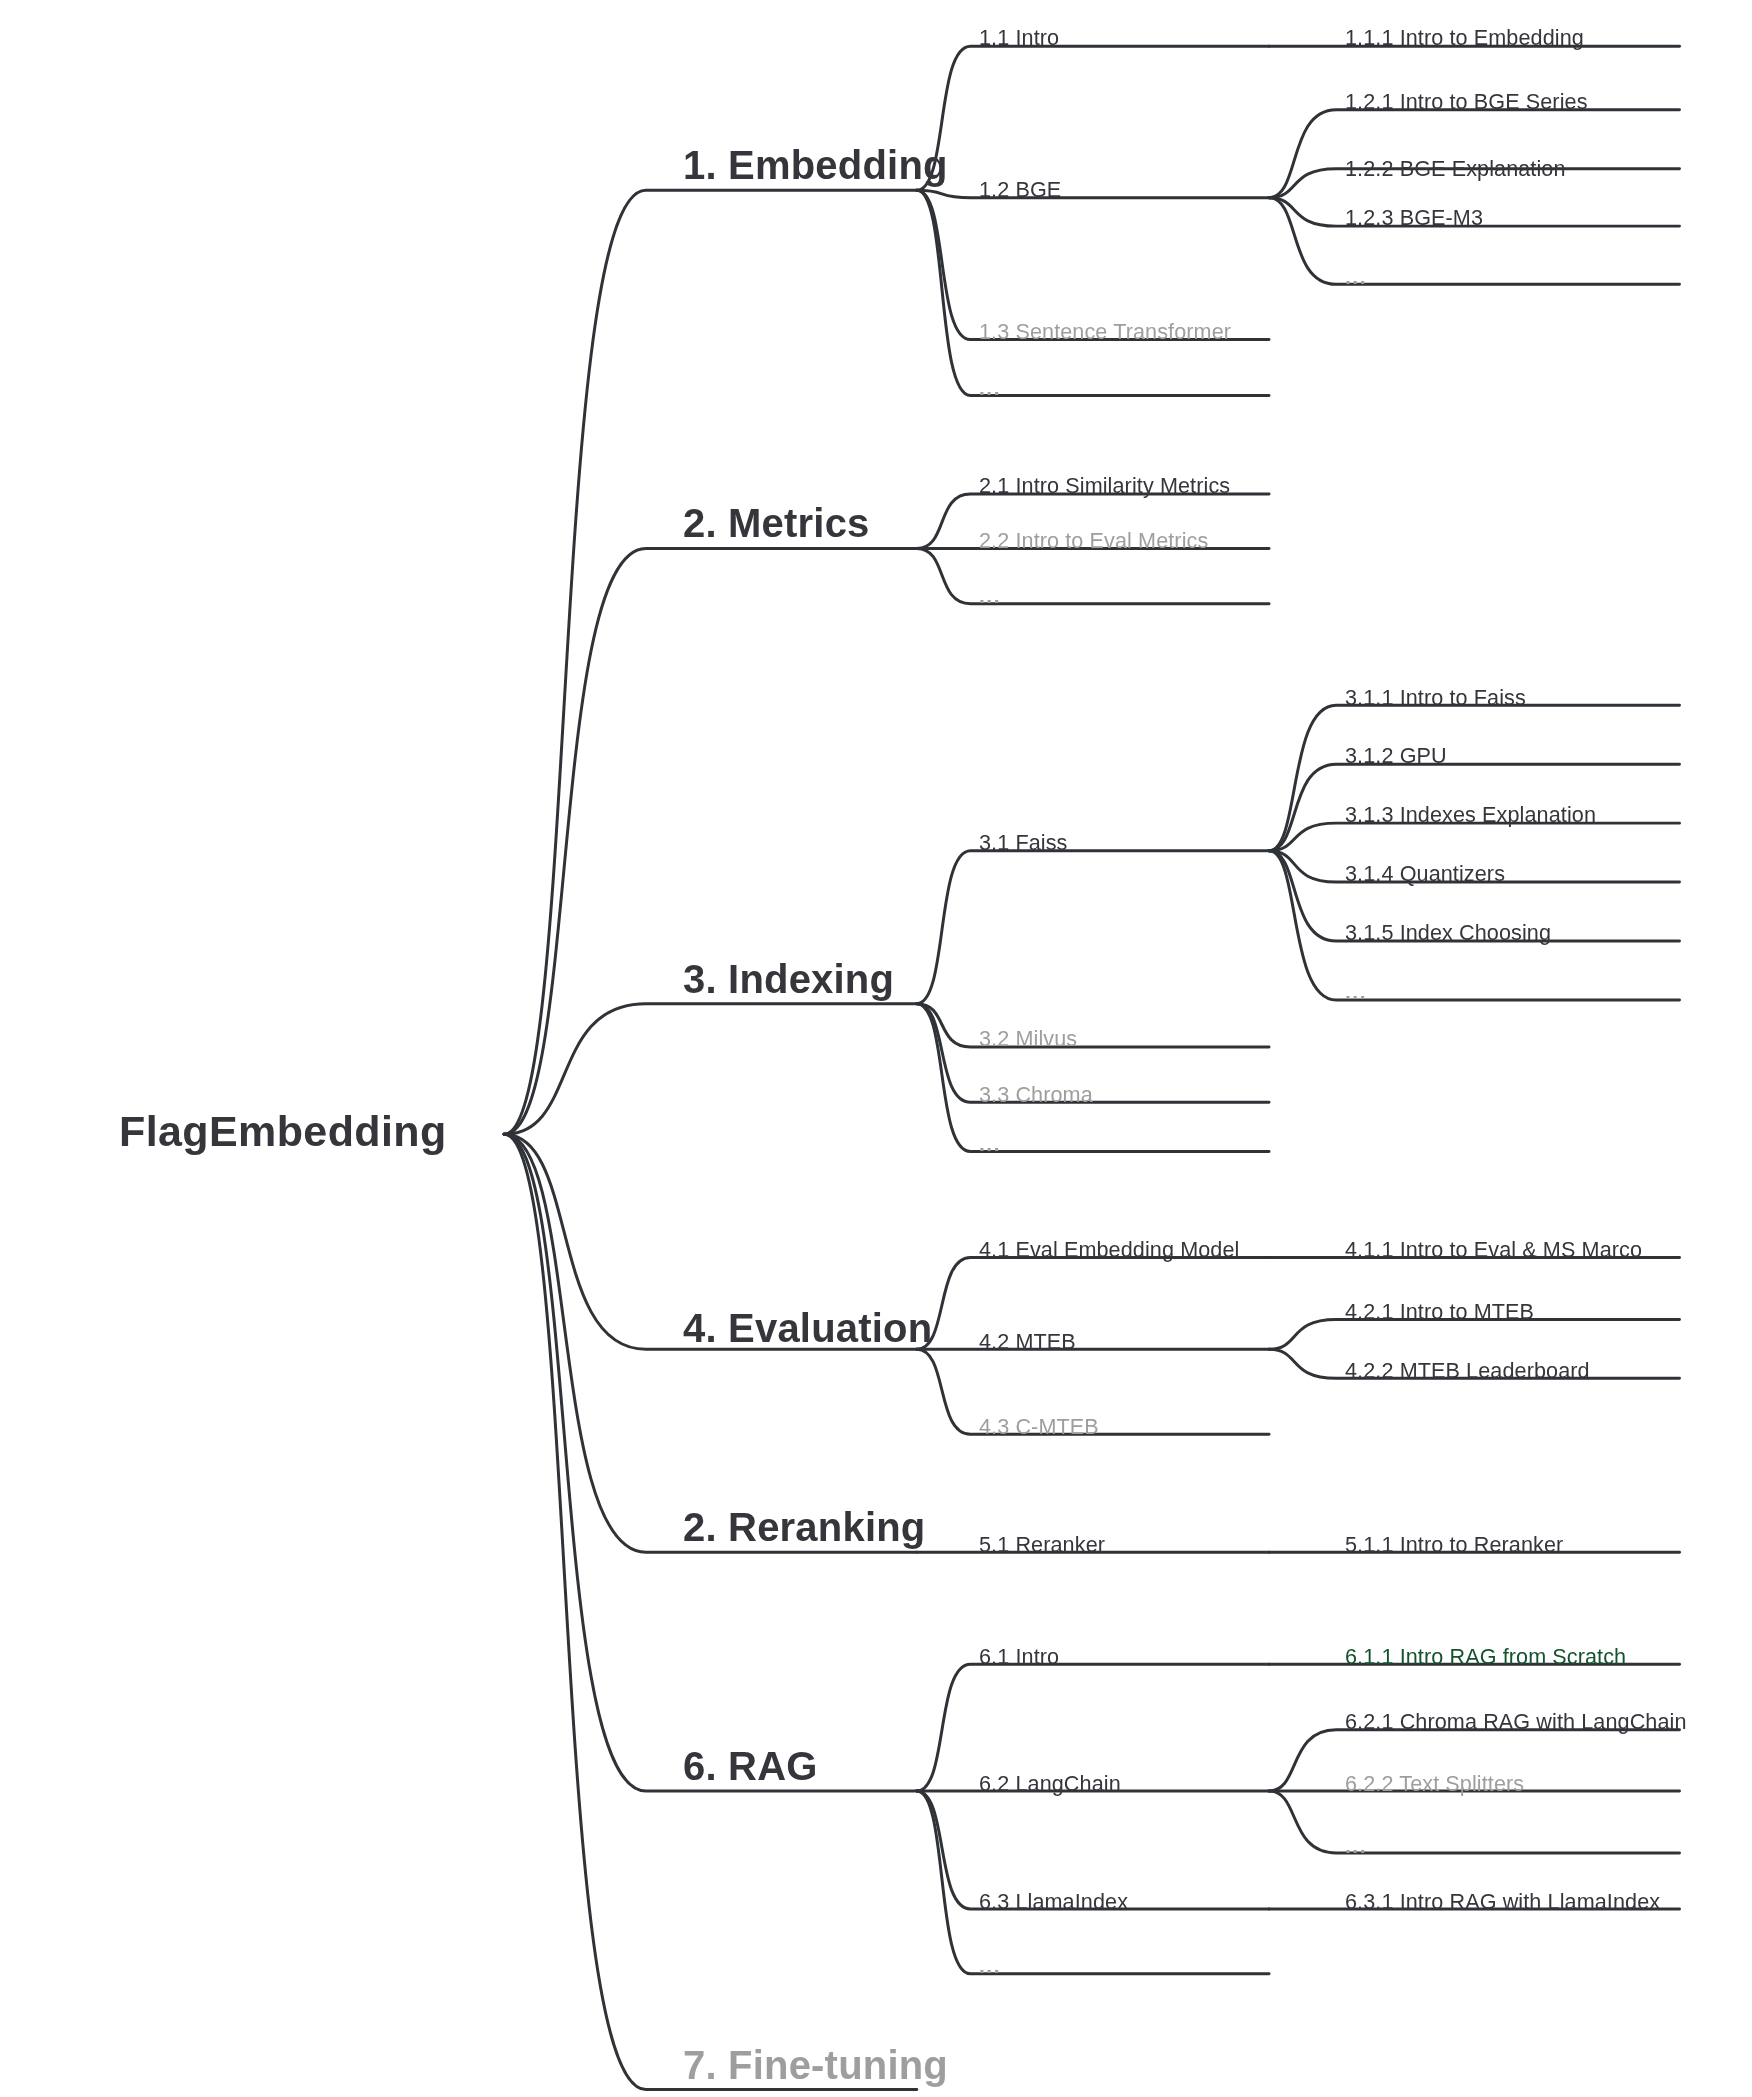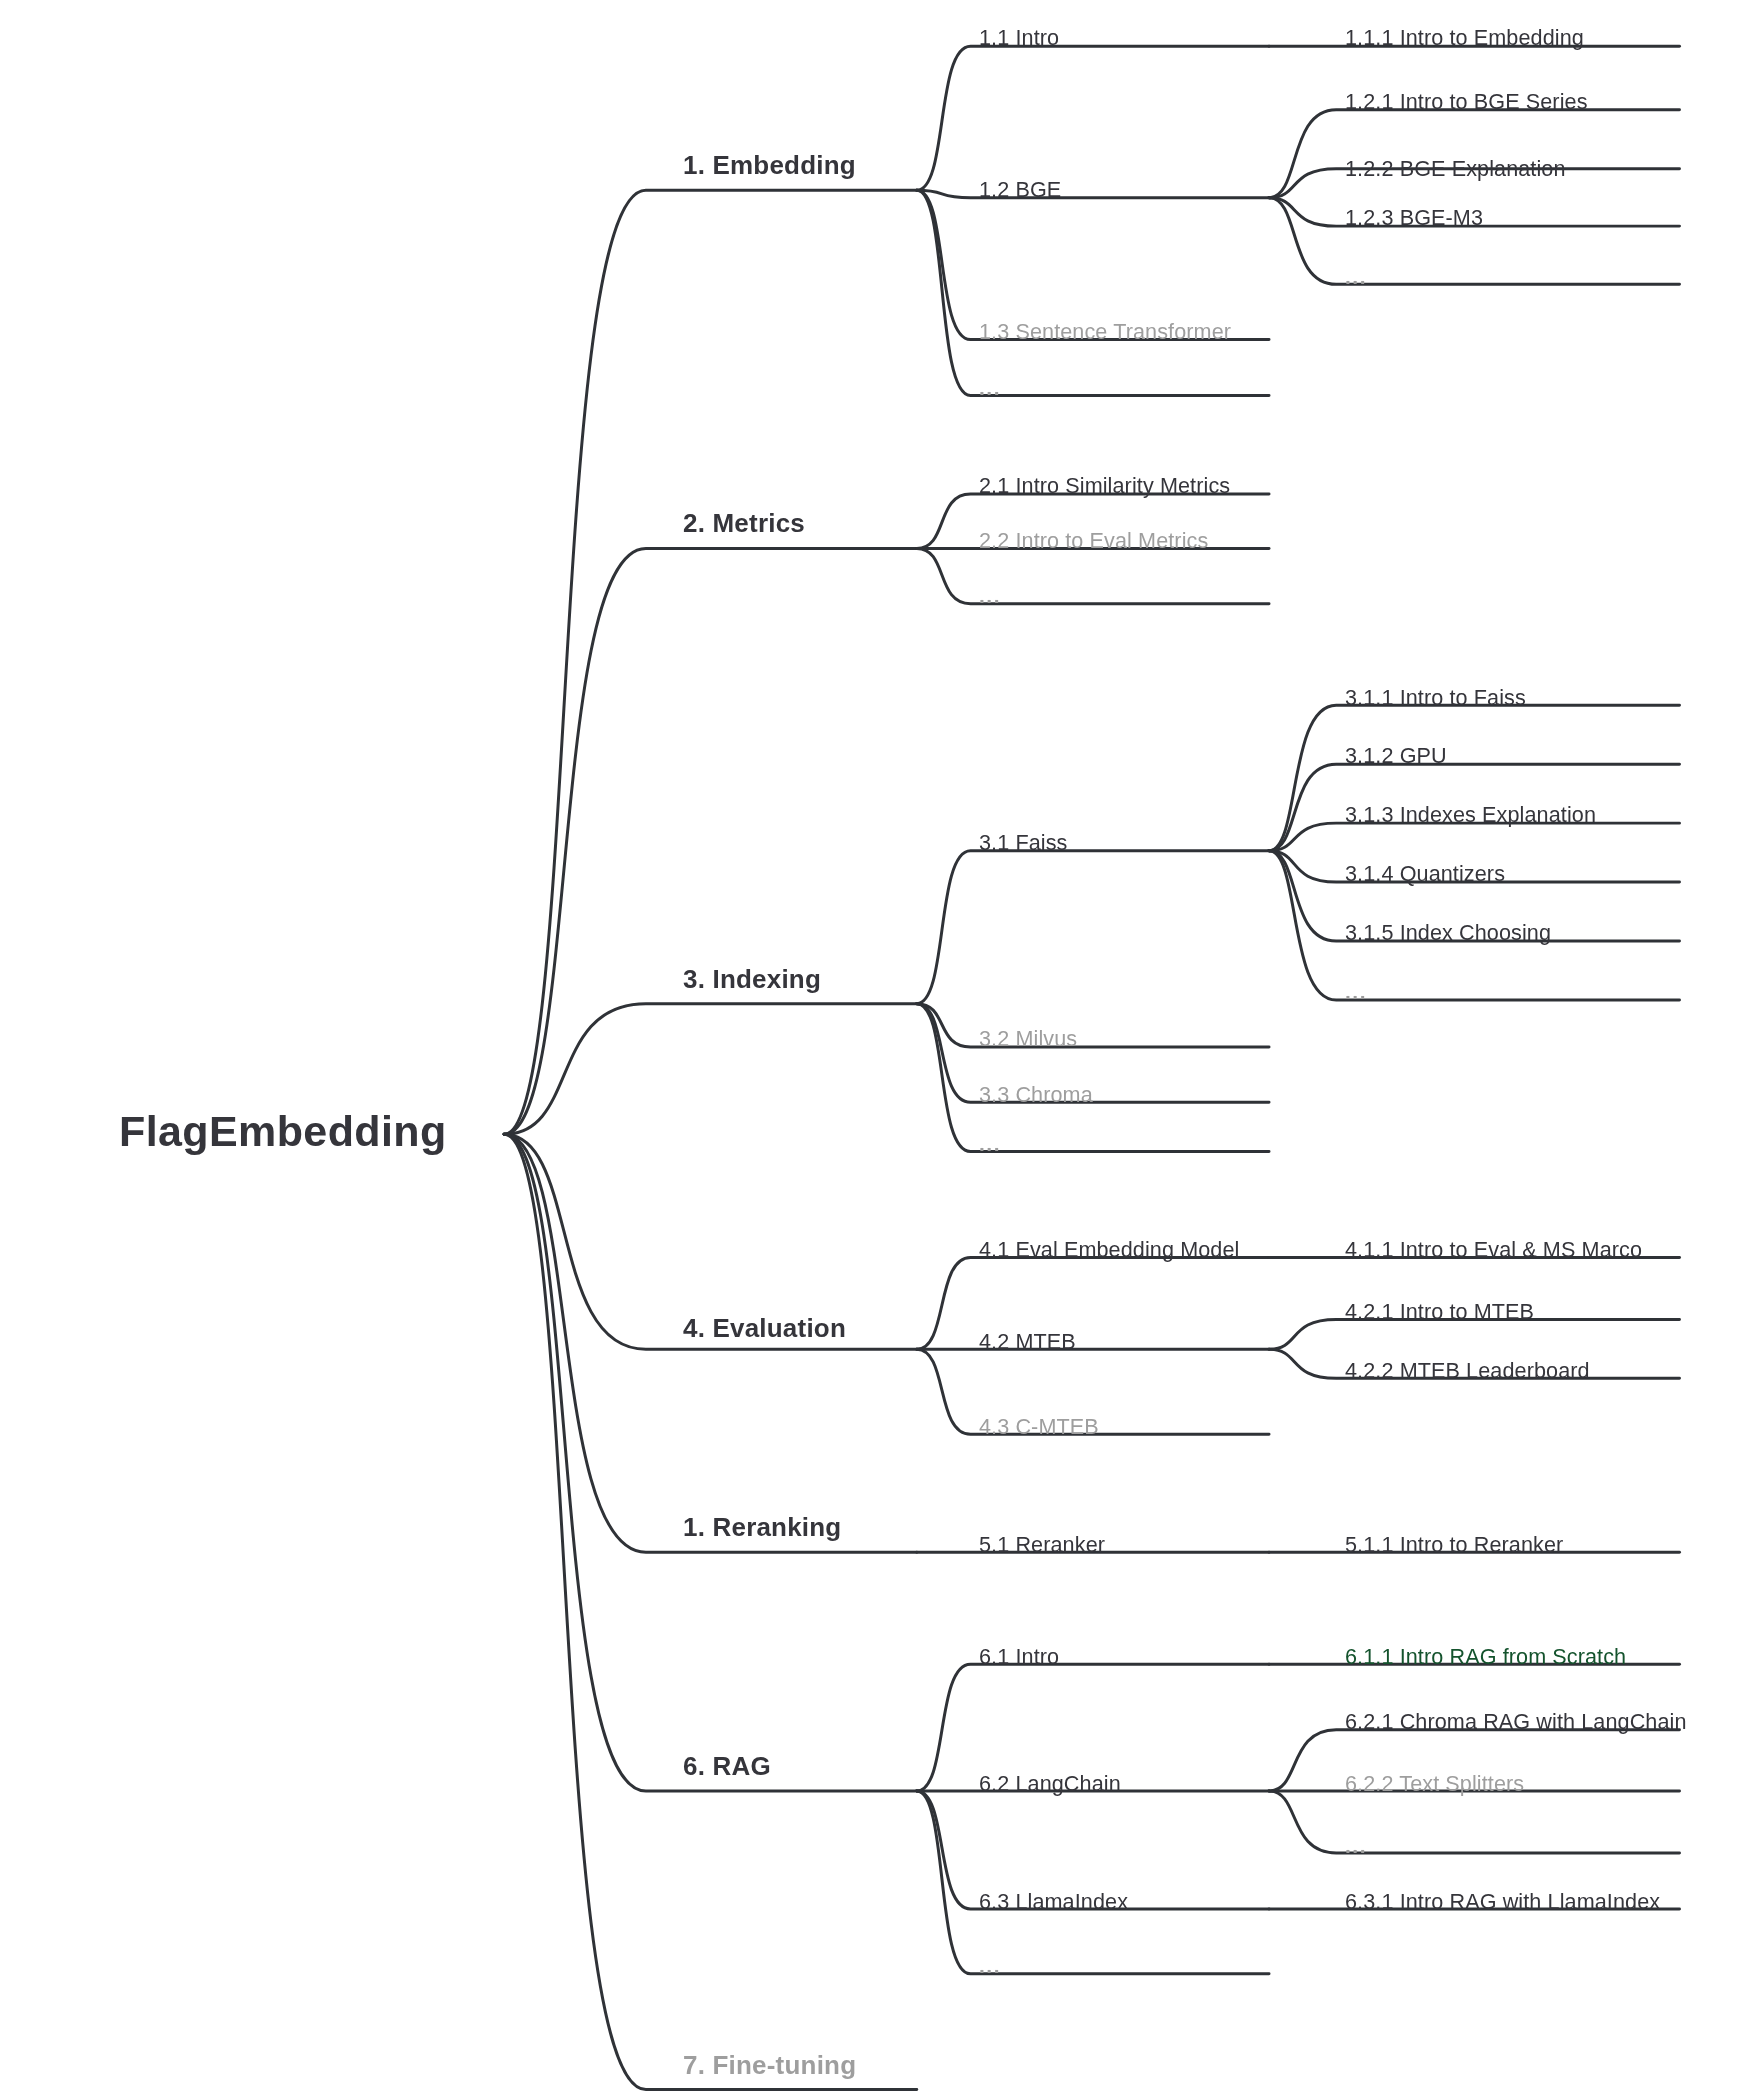--- a/index.html
+++ b/index.html
@@ -2,21 +2,21 @@
 <html style="font-size:12px"><head>
 <meta charset="utf-8">
 <style>
   html,body{margin:0;padding:0;background:#ffffff;}
   body{width:1753px;height:2097px;overflow:hidden;
        font-family:"Liberation Sans","DejaVu Sans",sans-serif;}
   #map{position:relative;width:1753px;height:2097px;background:#ffffff;}
   #wires{position:absolute;left:0;top:0;width:1753px;height:2097px;}
   .node-label{position:absolute;white-space:nowrap;cursor:pointer;}
   .root-label{font-size:43px;font-weight:bold;letter-spacing:0.4px;}
-  .l1{font-size:26px;font-weight:bold;letter-spacing:0.2px;line-height:36px;}
+  .l1{font-size:40px;font-weight:bold;letter-spacing:0.2px;line-height:36px;}
   .l2,.l3{font-size:21.6px;font-weight:400;line-height:25px;letter-spacing:0.1px;margin-top:12px;}
   .ellipsis-node{font-size:21px;font-weight:bold;letter-spacing:1.5px;line-height:25px;}
 </style>
 </head>
 <body>
 
 <div id="map">
   <svg id="wires" viewBox="0 0 2348 2810" xmlns="http://www.w3.org/2000/svg">
       <path d="M 675 1520 C 775 1520 735 255 865 255 L 1228 255" fill="none" stroke="#2f3237" stroke-width="4" stroke-linecap="round"></path>
       <path d="M 1228 255 C 1270 255 1253.2 62 1300 62 L 1700 62" fill="none" stroke="#2f3237" stroke-width="4" stroke-linecap="round"></path>
@@ -91,21 +91,21 @@
     <div class="node-label l2" style="left: 979px; top: 1014px; color: rgb(158, 158, 158);">3.2 Milvus</div>
     <div class="node-label l2" style="left: 979px; top: 1070px; color: rgb(158, 158, 158);">3.3 Chroma</div>
     <div class="node-label l2 ellipsis-node" style="left: 979px; top: 1119px; color: rgb(158, 158, 158);">...</div>
     <div class="node-label l1" style="left: 683px; top: 1310px; color: rgb(53, 53, 59);">4. Evaluation</div>
     <div class="node-label l2" style="left: 979px; top: 1225px; color: rgb(53, 53, 59);">4.1 Eval Embedding Model</div>
     <div class="node-label l3" style="left: 1345px; top: 1225px; color: rgb(53, 53, 59);">4.1.1 Intro to Eval &amp; MS Marco</div>
     <div class="node-label l2" style="left: 979px; top: 1317px; color: rgb(53, 53, 59);">4.2 MTEB</div>
     <div class="node-label l3" style="left: 1345px; top: 1287px; color: rgb(53, 53, 59);">4.2.1 Intro to MTEB</div>
     <div class="node-label l3" style="left: 1345px; top: 1346px; color: rgb(53, 53, 59);">4.2.2 MTEB Leaderboard</div>
     <div class="node-label l2" style="left: 979px; top: 1402px; color: rgb(158, 158, 158);">4.3 C-MTEB</div>
-    <div class="node-label l1" style="left: 683px; top: 1509px; color: rgb(53, 53, 59);">1. Reranking</div>
+    <div class="node-label l1" style="left: 683px; top: 1509px; color: rgb(53, 53, 59);">2. Reranking</div>
     <div class="node-label l2" style="left: 979px; top: 1520px; color: rgb(53, 53, 59);">5.1 Reranker</div>
     <div class="node-label l3" style="left: 1345px; top: 1520px; color: rgb(53, 53, 59); text-align: center;">5.1.1 Intro to Reranker</div>
     <div class="node-label l1" style="left: 683px; top: 1748px; color: rgb(53, 53, 59);">6. RAG</div>
     <div class="node-label l2" style="left: 979px; top: 1632px; color: rgb(53, 53, 59);">6.1 Intro</div>
     <div class="node-label l3" style="left: 1345px; top: 1632px; color: #14532d;">6.1.1 Intro RAG from Scratch</div>
     <div class="node-label l2" style="left: 979px; top: 1759px; color: rgb(53, 53, 59);">6.2 LangChain</div>
     <div class="node-label l3" style="left: 1345px; top: 1697px; color: rgb(53, 53, 59);">6.2.1 Chroma RAG with LangChain</div>
     <div class="node-label l3" style="left: 1345px; top: 1759px; color: rgb(158, 158, 158);">6.2.2 Text Splitters</div>
     <div class="node-label l3 ellipsis-node" style="left: 1345px; top: 1821px; color: rgb(158, 158, 158);">...</div>
     <div class="node-label l2" style="left: 979px; top: 1877px; color: rgb(53, 53, 59);">6.3 LlamaIndex</div>

